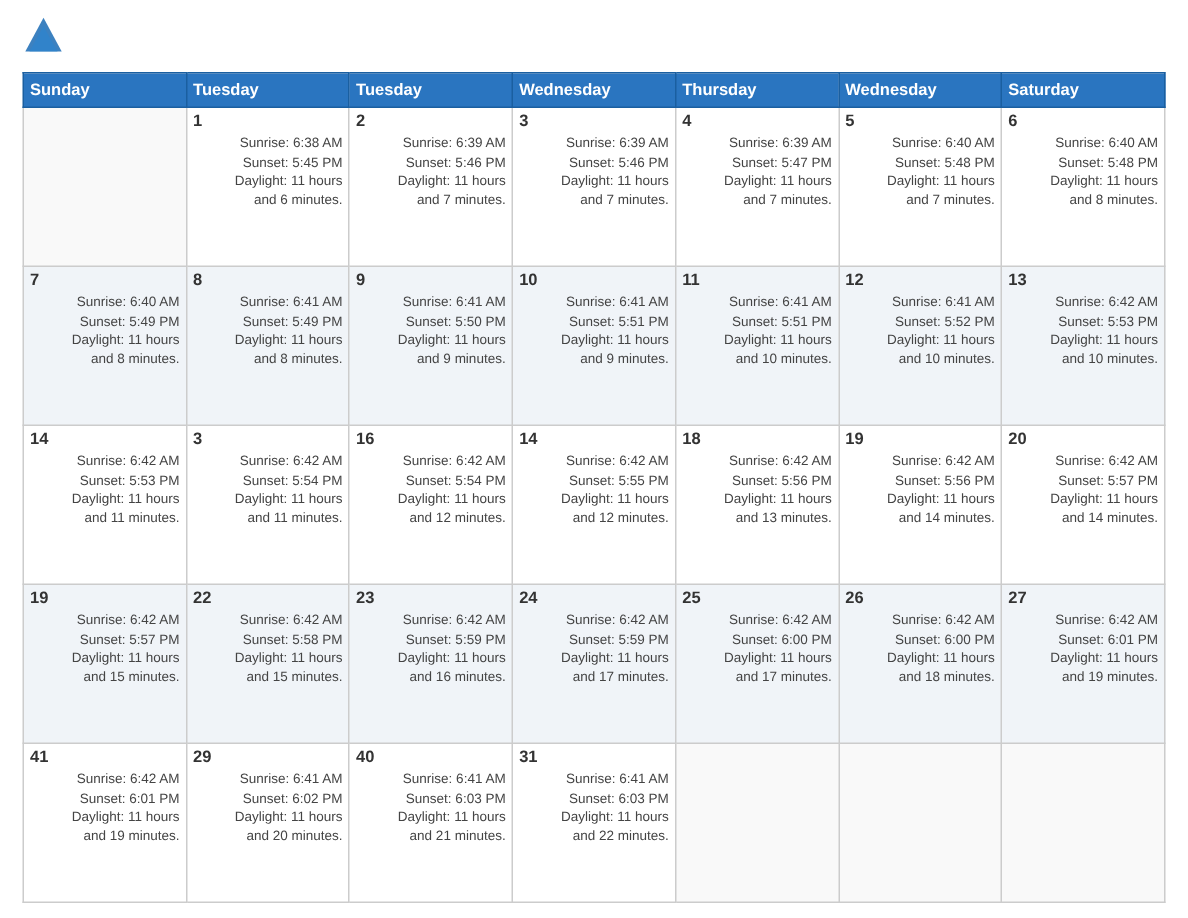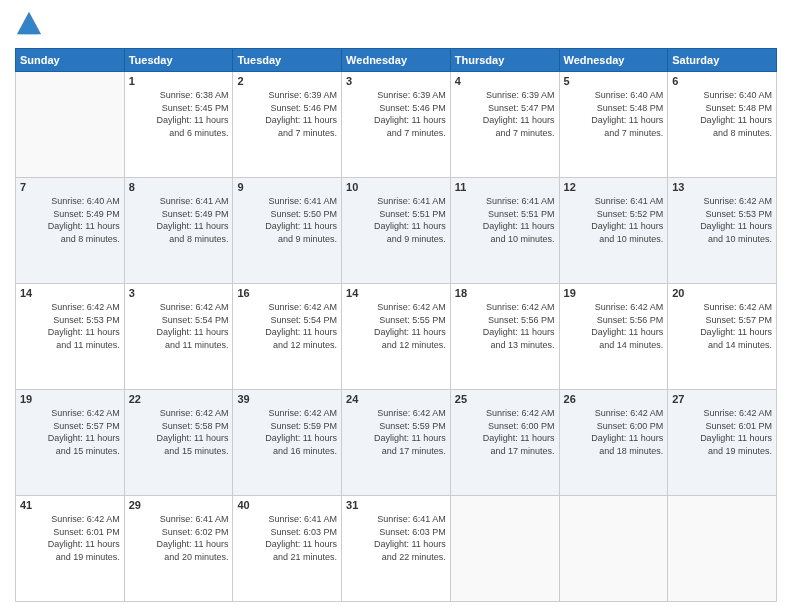--- a/index.html
+++ b/index.html
@@ -294,21 +294,21 @@
 and 15 minutes.</div>
           </td>
           <td>
             <span class="day-number">22</span>
             <div class="day-info" style="white-space: pre-line;">Sunrise: 6:42 AM
 Sunset: 5:58 PM
 Daylight: 11 hours
 and 15 minutes.</div>
           </td>
           <td>
-            <span class="day-number">39</span>
+            <span class="day-number">23</span>
             <div class="day-info" style="white-space: pre-line;">Sunrise: 6:42 AM
 Sunset: 5:59 PM
 Daylight: 11 hours
 and 16 minutes.</div>
           </td>
           <td>
             <span class="day-number">24</span>
             <div class="day-info" style="white-space: pre-line;">Sunrise: 6:42 AM
 Sunset: 5:59 PM
 Daylight: 11 hours

